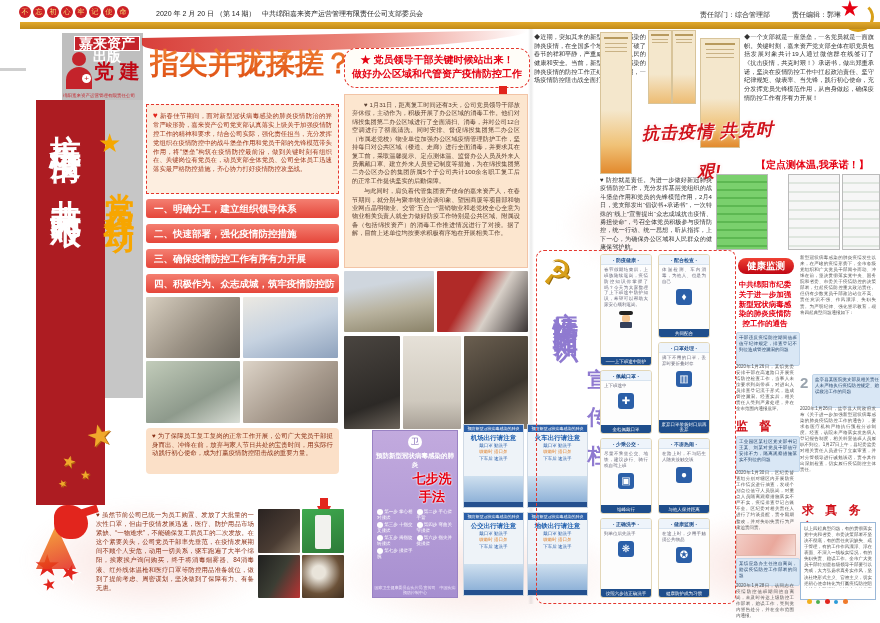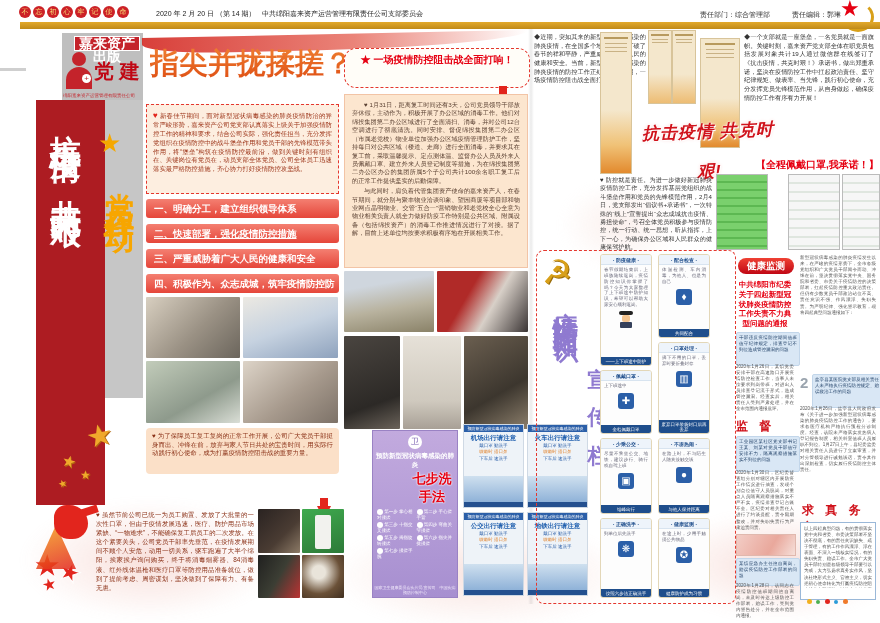--- a/index.html
+++ b/index.html
@@ -110,22 +110,22 @@
   <div class="abs" style="left:142px;top:34px;width:386px;height:16px;background:linear-gradient(90deg,#d42a24,#e8766a 55%,rgba(255,255,255,0));border-radius:0 0 60% 20%/0 0 100% 60%;transform:rotate(-1.2deg);opacity:.9;"></div>
 
   <div class="abs" style="left:150px;top:44px;width:210px;font-size:29px;font-weight:bold;color:#e2571d;background:linear-gradient(180deg,#f08233,#dd4b12);-webkit-background-clip:text;background-clip:text;-webkit-text-fill-color:transparent;">指尖并拢揉搓？</div>
 
   <div class="abs jp" style="left:146px;top:104px;width:193px;height:90px;border:1.2px dashed #e4372e;background:#fdeee0;box-sizing:border-box;padding:5px 6px;font-size:6.4px;line-height:1.38;color:#9c3317;">
     <span style="color:#e2251d;font-size:8px;">♥</span>
     <span>新春佳节期间，面对新型冠状病毒感染的肺炎疫情防治的异常严峻形势，嘉来资产公司党支部认真落实上级关于加强疫情防控工作的精神和要求，结合公司实际，强化责任担当，充分发挥党组织在疫情防控中的战斗堡垒作用和党员干部的先锋模范带头作用，将“堡垒”构筑在疫情防控最前沿，做到关键时刻有组织在、关键岗位有党员在，动员支部全体党员、公司全体员工迅速落实最严格防控措施，齐心协力打好疫情防控攻坚战。</span>
   </div>
 
   <div class="bar" style="top:199px;">一、明确分工，建立组织领导体系</div>
-  <div class="bar" style="top:224px;text-decoration:underline;">二、快速部署，强化疫情防控措施</div>
-  <div class="bar" style="top:249px;">三、严重威胁着广大人民的健康和安全</div>
+  <div class="bar" style="top:224px;">二、快速部署，强化疫情防控措施</div>
+  <div class="bar" style="top:249px;">三、确保疫情防控工作有序有力开展</div>
   <div class="bar" style="top:274px;">四、积极作为、众志成城，筑牢疫情防控防线</div>
 
   <div class="photo" style="left:146px;top:297px;width:94px;height:61px;background:linear-gradient(135deg,#d8cfc0,#9a9184 55%,#6b655c);"></div>
   <div class="photo" style="left:243px;top:297px;width:95px;height:61px;background:linear-gradient(160deg,#ece9e2,#c6d2e0 50%,#8ea2bd);"></div>
   <div class="photo" style="left:146px;top:361px;width:94px;height:62px;background:linear-gradient(150deg,#c2ccba,#8e9a8c 60%,#dadeD6);"></div>
   <div class="photo" style="left:243px;top:361px;width:95px;height:62px;background:linear-gradient(140deg,#ddd4c8,#a79a8d 55%,#7d7268);"></div>
 
   <div class="abs jp" style="left:146px;top:428px;width:193px;height:46px;background:#fbe0c8;border-radius:4px;padding:4px 6px;box-sizing:border-box;font-size:6.4px;line-height:1.35;color:#8a3016;">♥ 为了保障员工复工复岗的正常工作开展，公司广大党员干部挺身而出、冲锋在前，放弃与家人节日共处的宝贵时间，用实际行动践行初心使命，成为打赢疫情防控阻击战的重要力量。</div>
 
   <div class="arrowstem" style="left:320px;top:498px;"></div>
@@ -134,21 +134,22 @@
   <div class="abs jp" style="left:96px;top:510px;width:158px;height:90px;font-size:6.4px;line-height:1.42;color:#8a3016;">♥ 虽然节前公司已统一为员工购置、发放了大批量的一次性口罩，但由于疫情发展迅速，医疗、防护用品市场紧缺、“一物难求”，不能确保复工后员工的二次发放。在这个紧要关头，公司党员干部率先垂范，在疫情发展期间不顾个人安危，动用一切关系，驱车跑遍了大半个绵阳，挨家挨户询问购买，终于将消毒烟雾器、84消毒液、红外线体温枪和医疗口罩等防控用品准备就位，做到了提前考虑、周密谋划，坚决做到了保障有力、有备无患。</div>
 
   <div class="photo" style="left:258px;top:509px;width:42px;height:44px;background:linear-gradient(135deg,#2a2321,#4a3c33 60%,#8c7a66);"></div>
   <div class="photo" style="left:302px;top:509px;width:42px;height:44px;background:linear-gradient(160deg,#3faa4e,#2d7a38);">
     <div class="abs" style="left:13px;top:6px;width:16px;height:34px;background:#f2f2ee;border-radius:2px;"></div>
   </div>
   <div class="photo" style="left:258px;top:555px;width:42px;height:43px;background:linear-gradient(120deg,#20201f,#3c3e34 50%,#b33);"></div>
   <div class="photo" style="left:302px;top:555px;width:42px;height:43px;background:radial-gradient(circle at 40% 40%,#e9e4da 18%,#6b5138 60%,#3f2e1f);"></div>
 
   <div class="dashedbox abs" style="left:344px;top:48px;width:184px;height:38px;">
-    <div style="color:#e60012;font-weight:bold;font-size:10px;text-align:center;margin-top:4px;">★ 一场疫情防控阻击战全面打响！</div>
+    <div style="color:#e60012;font-weight:bold;font-size:10px;text-align:center;margin-top:4px;">★ 党员领导干部关键时候站出来！</div>
+    <div style="color:#e60012;font-weight:bold;font-size:10px;text-align:center;">做好办公区域和代管资产疫情防控工作</div>
   </div>
   <div class="arrowstem" style="left:499px;top:86px;"></div>
   <div class="arrowdown" style="left:496px;top:94px;"></div>
 
   <div class="abs jp" style="left:344px;top:94px;width:184px;height:174px;background:#fce6cf;border:1px solid #f2c4a6;box-sizing:border-box;padding:6px 7px;font-size:6.2px;line-height:1.36;color:#5a4032;">
     <div style="text-indent:12px;">♥ 1月31日，距离复工时间还有3天，公司党员领导干部放弃休假，主动作为，积极开展了办公区域的消毒工作。他们对绵投集团第二办公区域进行了全面清扫、消毒，并对公司12台空调进行了彻底清洗。同时安排、督促绵投集团第二办公区（市属老党校）物业单位加强办公区域疫情管理防护工作，坚持每日对公共区域（楼道、走廊）进行全面消毒，并要求其在复工前，采取温馨提示、定点测体温、监督办公人员及外来人员佩戴口罩、建立外来人员登记制度等措施，为在绵投集团第二办公区办公的集团所属5个子公司共计100余名职工复工后的正常工作提供坚实的后勤保障。</div>
     <div style="text-indent:12px;margin-top:2px;">与此同时，肩负着代管集团资产使命的嘉来资产人，在春节期间，就分别与聚丰物业洽谈印象、望园商厦等项目部和物业网点晶明物业、交管“五合一”营销物业和老党校全心全意为物业相关负责人就全力做好防疫工作特别是公共区域、附属设备（包括绵投资产）的消毒工作推进情况进行了对接。据了解，目前上述单位均按要求积极有序地在开展相关工作。</div>
   </div>
 
   <div class="photo" style="left:344px;top:271px;width:90px;height:61px;background:linear-gradient(170deg,#cfd6de 25%,#b8b29e 60%,#8a8268);"></div>
@@ -232,21 +233,21 @@
     <div style="margin:4px 4px;height:2px;background:#b89a5e;"></div>
       <div style="margin:3px 5px;height:1px;background:#c9b285;"></div>
       <div style="margin:3px 5px;height:1px;background:#c9b285;"></div>
       <div style="margin:3px 5px;height:1px;background:#c9b285;"></div>
   </div>
 
   <div class="abs jp" style="left:744px;top:33px;width:130px;height:126px;font-size:6.2px;line-height:1.4;color:#333;">◆一个支部就是一座堡垒，一名党员就是一面旗帜。关键时刻，嘉来资产党支部全体在职党员包括发展对象共计19人通过微信群在线签订了《抗击疫情，共克时艰！》承诺书，做出郑重承诺，坚决在疫情防控工作中扛起政治责任、坚守纪律规矩、做表率、当先锋，践行初心使命，充分发挥党员先锋模范作用，从自身做起，确保疫情防控工作有序有力开展！</div>
 
   <div class="abs" style="left:630px;top:112px;width:156px;height:40px;transform:rotate(-2deg);font-size:17px;font-weight:bold;font-style:italic;color:#d0121b;text-shadow:0 0 2px #fff,1px 1px 0 #fff,0 0 4px #f8cfcf;letter-spacing:1px;line-height:40px;text-align:center;">抗击疫情 共克时艰!</div>
 
-  <div class="abs" style="left:756px;top:158px;width:124px;color:#e60012;font-weight:bold;font-size:10px;">【全程佩戴口罩,我承诺！】</div>
+  <div class="abs" style="left:756px;top:158px;width:124px;color:#e60012;font-weight:bold;font-size:10px;">【定点测体温,我承诺！】</div>
 
   <div class="abs jp" style="left:600px;top:176px;width:112px;height:72px;font-size:6.1px;line-height:1.38;color:#333;">♥ 防控就是责任。为进一步做好新冠肺炎疫情防控工作，充分发挥基层党组织的战斗堡垒作用和党员的先锋模范作用，2月4日，党支部发出“倡议书+承诺书”，一次特殊的“线上”宣誓提出“众志成城抗击疫情、勇担使命”，号召全体党员积极参与疫情防控，统一行动、统一思想，听从指挥，上下一心，为确保办公区域和人民群众的健康保驾护航。</div>
 
   <div class="abs" style="left:716px;top:174px;width:50px;height:74px;background:repeating-linear-gradient(180deg,#7ad06d 0 6px,#5db852 6px 8px);border:1px solid #bbb;"></div>
   <div class="abs" style="left:788px;top:174px;width:50px;height:74px;background:repeating-linear-gradient(180deg,#f6f6f6 0 7px,#dfe6df 7px 9px);border:1px solid #bbb;"></div>
   <div class="abs" style="left:842px;top:174px;width:36px;height:74px;background:repeating-linear-gradient(180deg,#f6f6f6 0 7px,#dfe6df 7px 9px);border:1px solid #bbb;"></div>
 
   <div class="abs" style="left:536px;top:250px;width:198px;height:352px;border:1.5px dashed #e4372e;border-radius:8px;"></div>
   <div class="abs" style="left:542px;top:252px;font-size:34px;color:#d8a019;text-shadow:1px 1px 0 #9a6c0a;">☭</div>
   <div class="vert abs" style="left:550px;top:292px;height:186px;font-size:25px;font-weight:bold;color:#8f7ad0;letter-spacing:5px;text-shadow:0 0 2px #fff,1px 1px 0 #fff;">疫情防控知识</div>
@@ -300,21 +301,21 @@
     <div class="ccap">与他人保持距离</div>
   </div>
   <div class="card" style="left:658px;top:518px;width:52px;height:80px;">
     <div class="clabel">· 健康监测 ·</div>
     <div class="cbody">在途上时，少用手触摸公共物品</div>
     <span class="cicon">✪</span>
     <div class="ccap">健康防护成为习惯</div>
   </div>
 
   <div class="abs" style="left:738px;top:258px;width:56px;height:16px;background:linear-gradient(180deg,#ef4133,#c00714);border-radius:8px;color:#fff;font-weight:bold;font-size:9.5px;text-align:center;line-height:16px;">健康监测</div>
-  <div class="abs" style="left:736px;top:280px;width:58px;color:#e60012;font-weight:bold;font-size:7.5px;line-height:1.3;text-align:center;">中共绵阳市纪委 关于四起新型冠状肺炎疫情防控工作失责不力典型问题的通报</div>
+  <div class="abs" style="left:736px;top:280px;width:58px;color:#e60012;font-weight:bold;font-size:7.5px;line-height:1.3;text-align:center;">中共绵阳市纪委 关于进一步加强新型冠状病毒感染的肺炎疫情防控工作的通告</div>
   <div class="casebox abs" style="left:736px;top:332px;width:58px;height:28px;">干部违反疫情防控期间值班值守纪律规定，排查登记不到位造成管控漏洞的问题</div>
   <div class="micro abs jp" style="left:736px;top:364px;width:58px;height:50px;">2020年1月26日，某镇党委安排干部在高速路口开展疫情防控检查工作，当事人未按要求到岗带班，对进出人员排查登记流于形式，造成管控漏洞。经查实后，相关责任人受到严肃处理，并在全市范围内通报批评。</div>
   <div class="rhead abs" style="left:736px;top:418px;width:60px;">监 督 追 责</div>
   <div class="casebox abs" style="left:736px;top:436px;width:58px;height:30px;">工业园区某社区党支部书记王某、刘某对党员干部值守安排不力，隔离观察措施落实不到位的问题</div>
   <div class="micro abs jp" style="left:736px;top:470px;width:58px;height:62px;">2020年1月30日，区纪委督查组分别对辖区内开展防疫工作情况进行抽查，发现个别点位值守人员脱岗，对重点人员隔离观察措施落实不严不实，疫情排查登记台账不全。区纪委对相关责任人进行了约谈提醒，责令限期整改，并对失职失责行为严肃追责问责。</div>
   <div class="abs" style="left:736px;top:534px;width:58px;height:20px;background:linear-gradient(120deg,#f3cdc6,#e9a89c 60%,#f6e0da);border:1px solid #e0b8ae;"></div>
   <div class="casebox abs" style="left:736px;top:558px;width:58px;height:22px;">某镇应急办主任擅自离岗，贻误疫情防控工作部署的问题</div>
   <div class="micro abs jp" style="left:736px;top:583px;width:58px;height:18px;">2020年1月28日，该同志在疫情防控值班期间擅自离岗，未及时传达上级防控工作部署，贻误工作，受到党内警告处分，并在全市范围内通报。</div>
 
   <div class="micro abs jp" style="left:800px;top:255px;width:76px;height:94px;">新型冠状病毒感染的肺炎疫情发生以来，在严峻的疫情形势下，全市各级党组织和广大党员干部闻令而动、冲锋在前，坚决贯彻落实党中央、国务院和省委、市委关于疫情防控的决策部署，扛起疫情防控重大政治责任。但仍有少数党员干部政治站位不高、责任意识不强、作风漂浮、失职失责。为严明纪律、强化警示教育，现将四起典型问题通报如下：</div>

